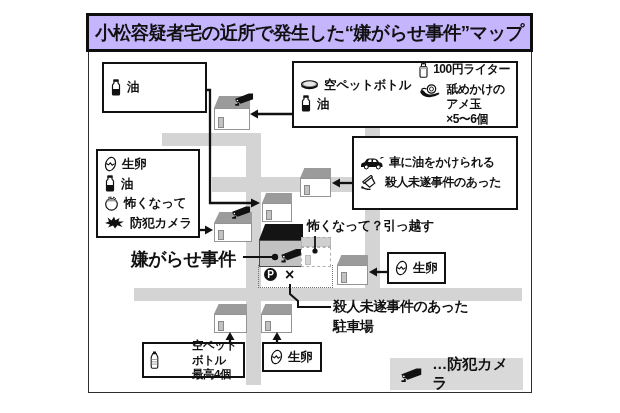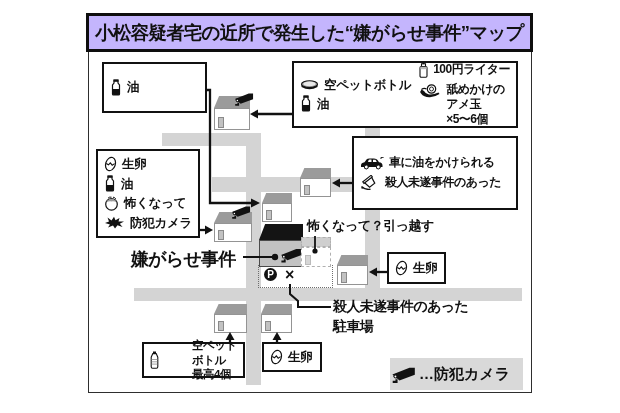--- a/index.html
+++ b/index.html
@@ -21,21 +21,21 @@
   .ghost .roof{background:#cfcfcf;clip-path:none;border:1.4px dashed #b0b0b0;box-sizing:border-box;}
   .ghost .hbody{border:1.4px dashed #b0b0b0;}
   .ghost .door{background:#d6d6d6;border:1px solid #bbb;}
   .komatsu .roof{background:#141414;}
   .komatsu .hbody{background:#c2c2c2;border:1.2px solid #4a4a4a;}
   .maplabel{position:absolute;z-index:6;white-space:nowrap;}
   .pdot{position:absolute;z-index:6;width:13px;height:13px;border-radius:50%;background:#111;color:#fff;
         display:flex;align-items:center;justify-content:center;font-size:10px;}
   .xmark{position:absolute;z-index:6;font-size:16px;font-weight:900;line-height:1;}
   .dotrect{position:absolute;z-index:2;border:1.6px dotted #6e6e6e;background:transparent;}
-  .legend{background:#d9d9d9;display:flex;align-items:center;gap:3px;padding:0 0;font-size:15px;z-index:6;}
+  .legend{background:#d9d9d9;display:flex;align-items:center;gap:10px;padding:0 9px;font-size:15px;z-index:6;}
   svg{display:block;}
   .cam{position:absolute;z-index:5;}
   .lines{position:absolute;left:0;top:0;z-index:4;pointer-events:none;}
 </style>
 </head>
 <body>
 
 <div class="canvas">
 
   <div class="abs frame" style="left:88px;top:15px;width:444px;height:378px;"></div>

